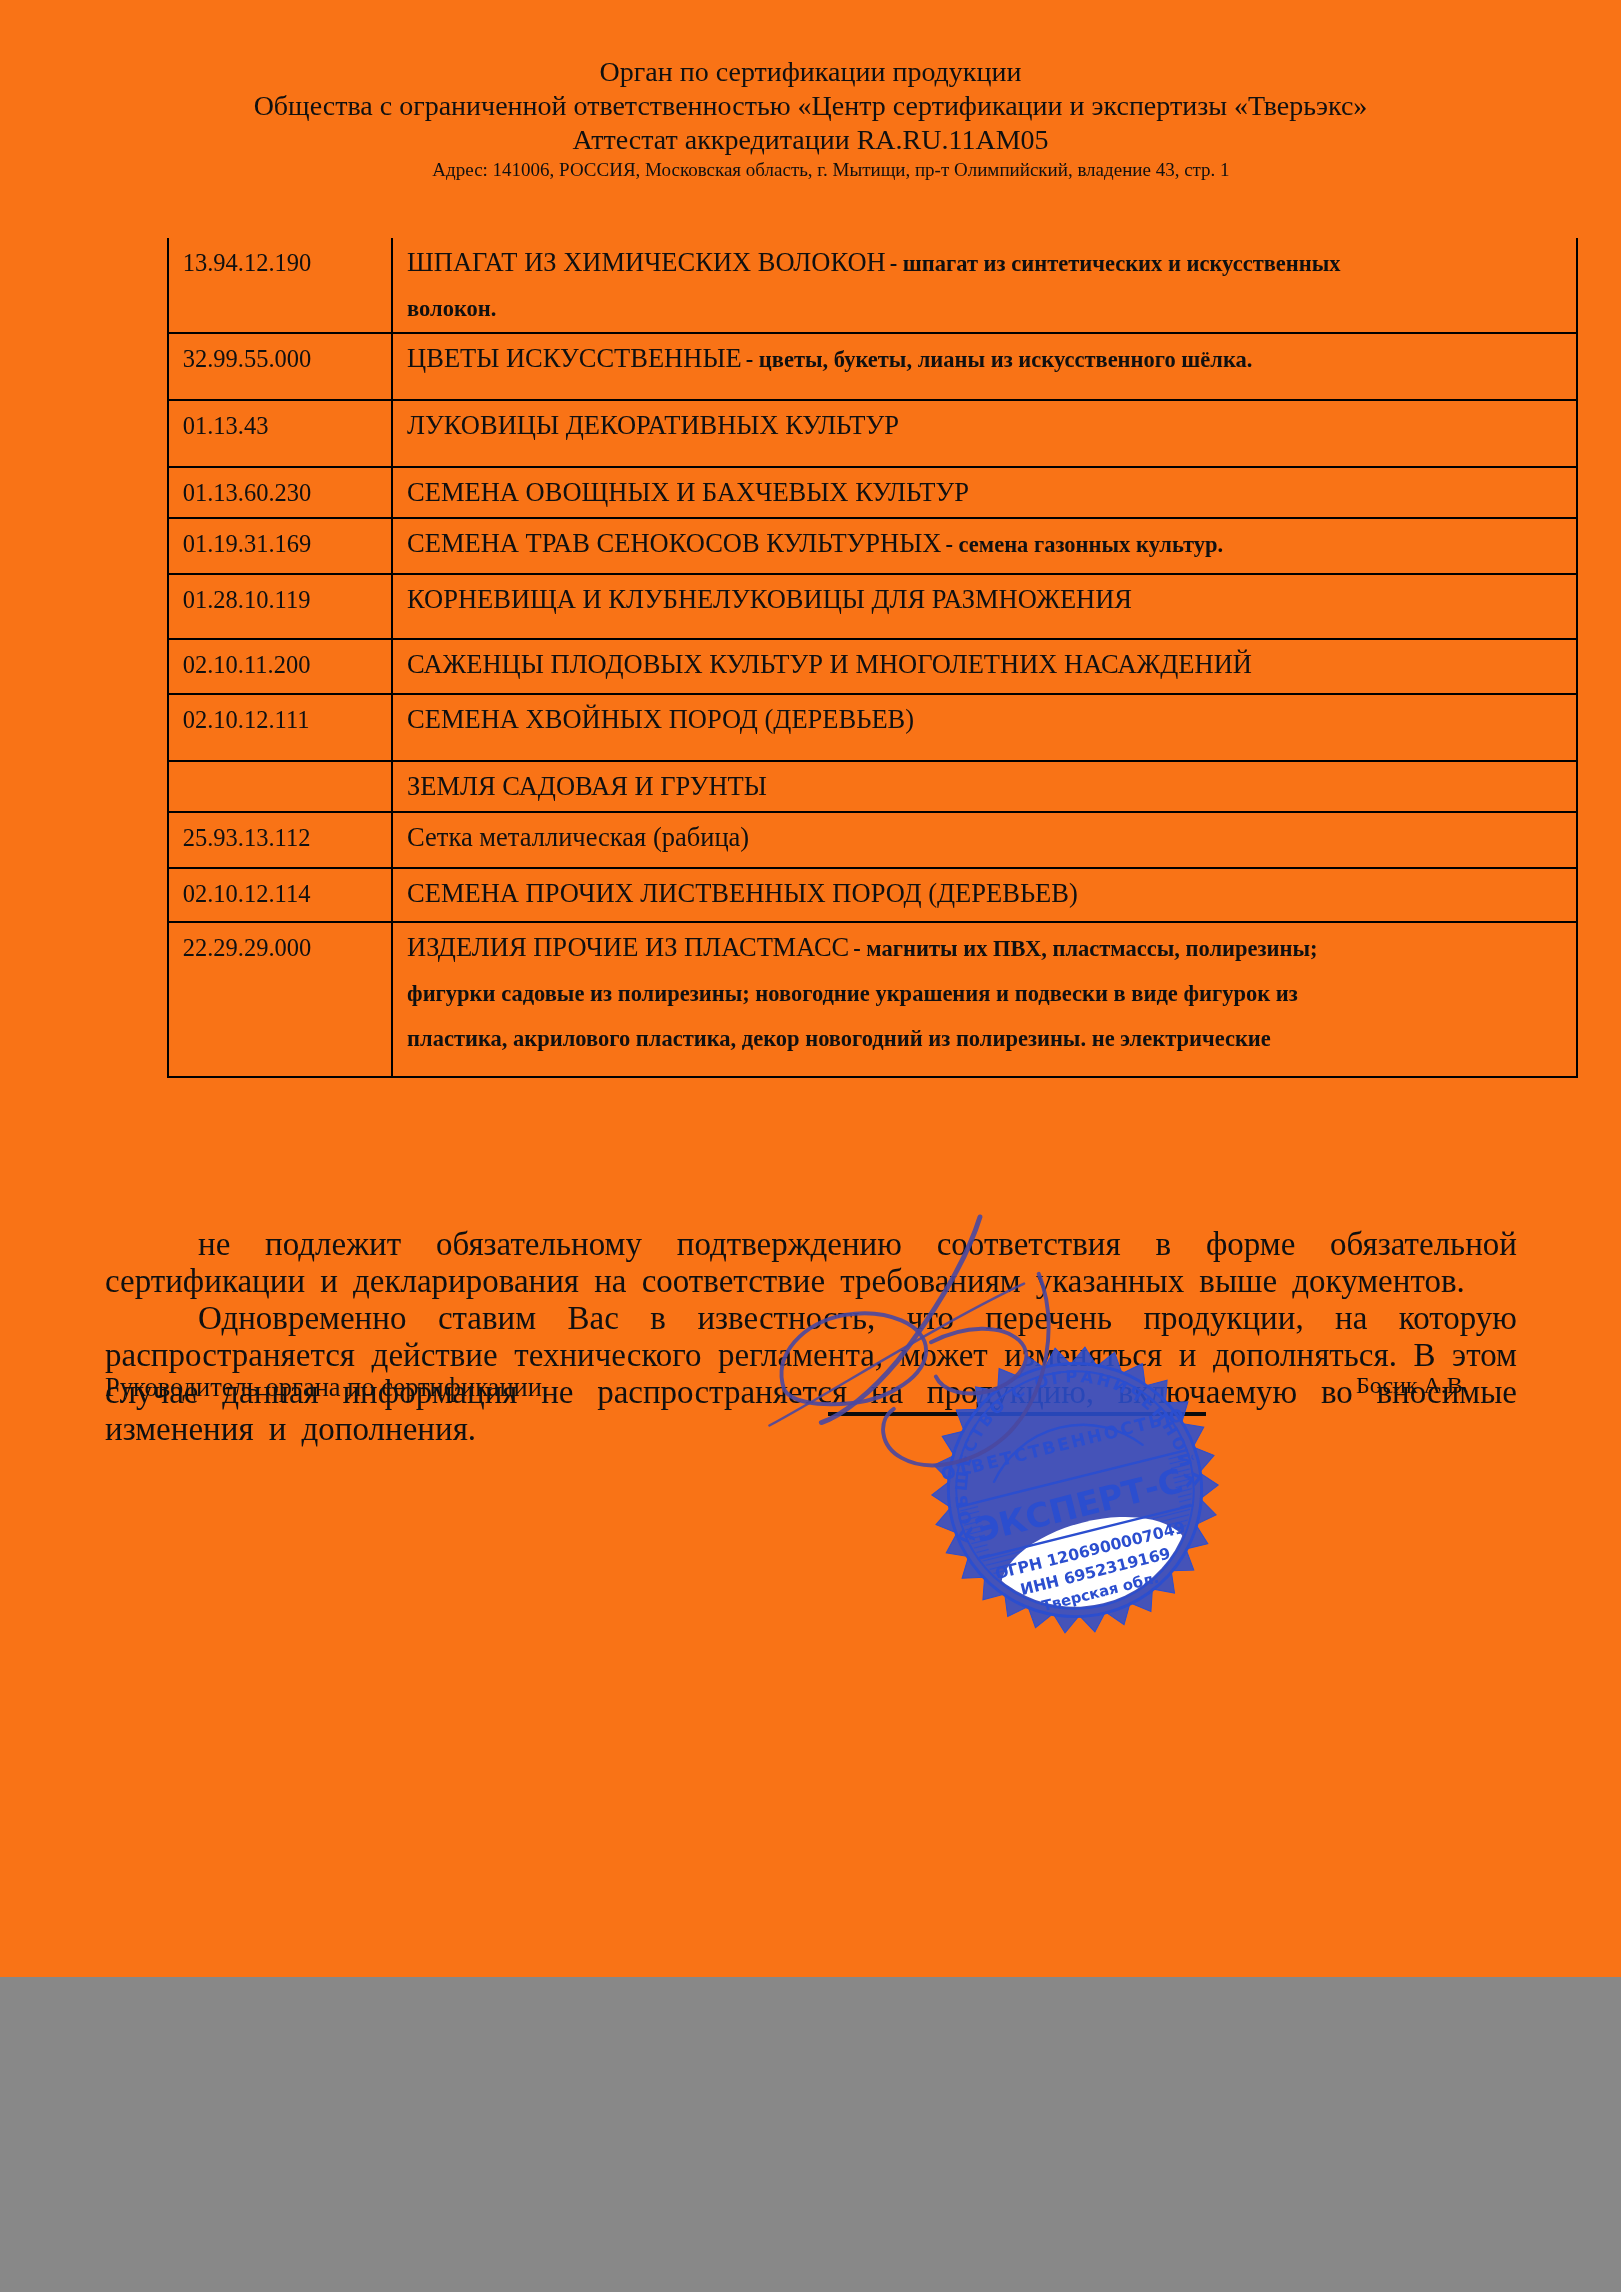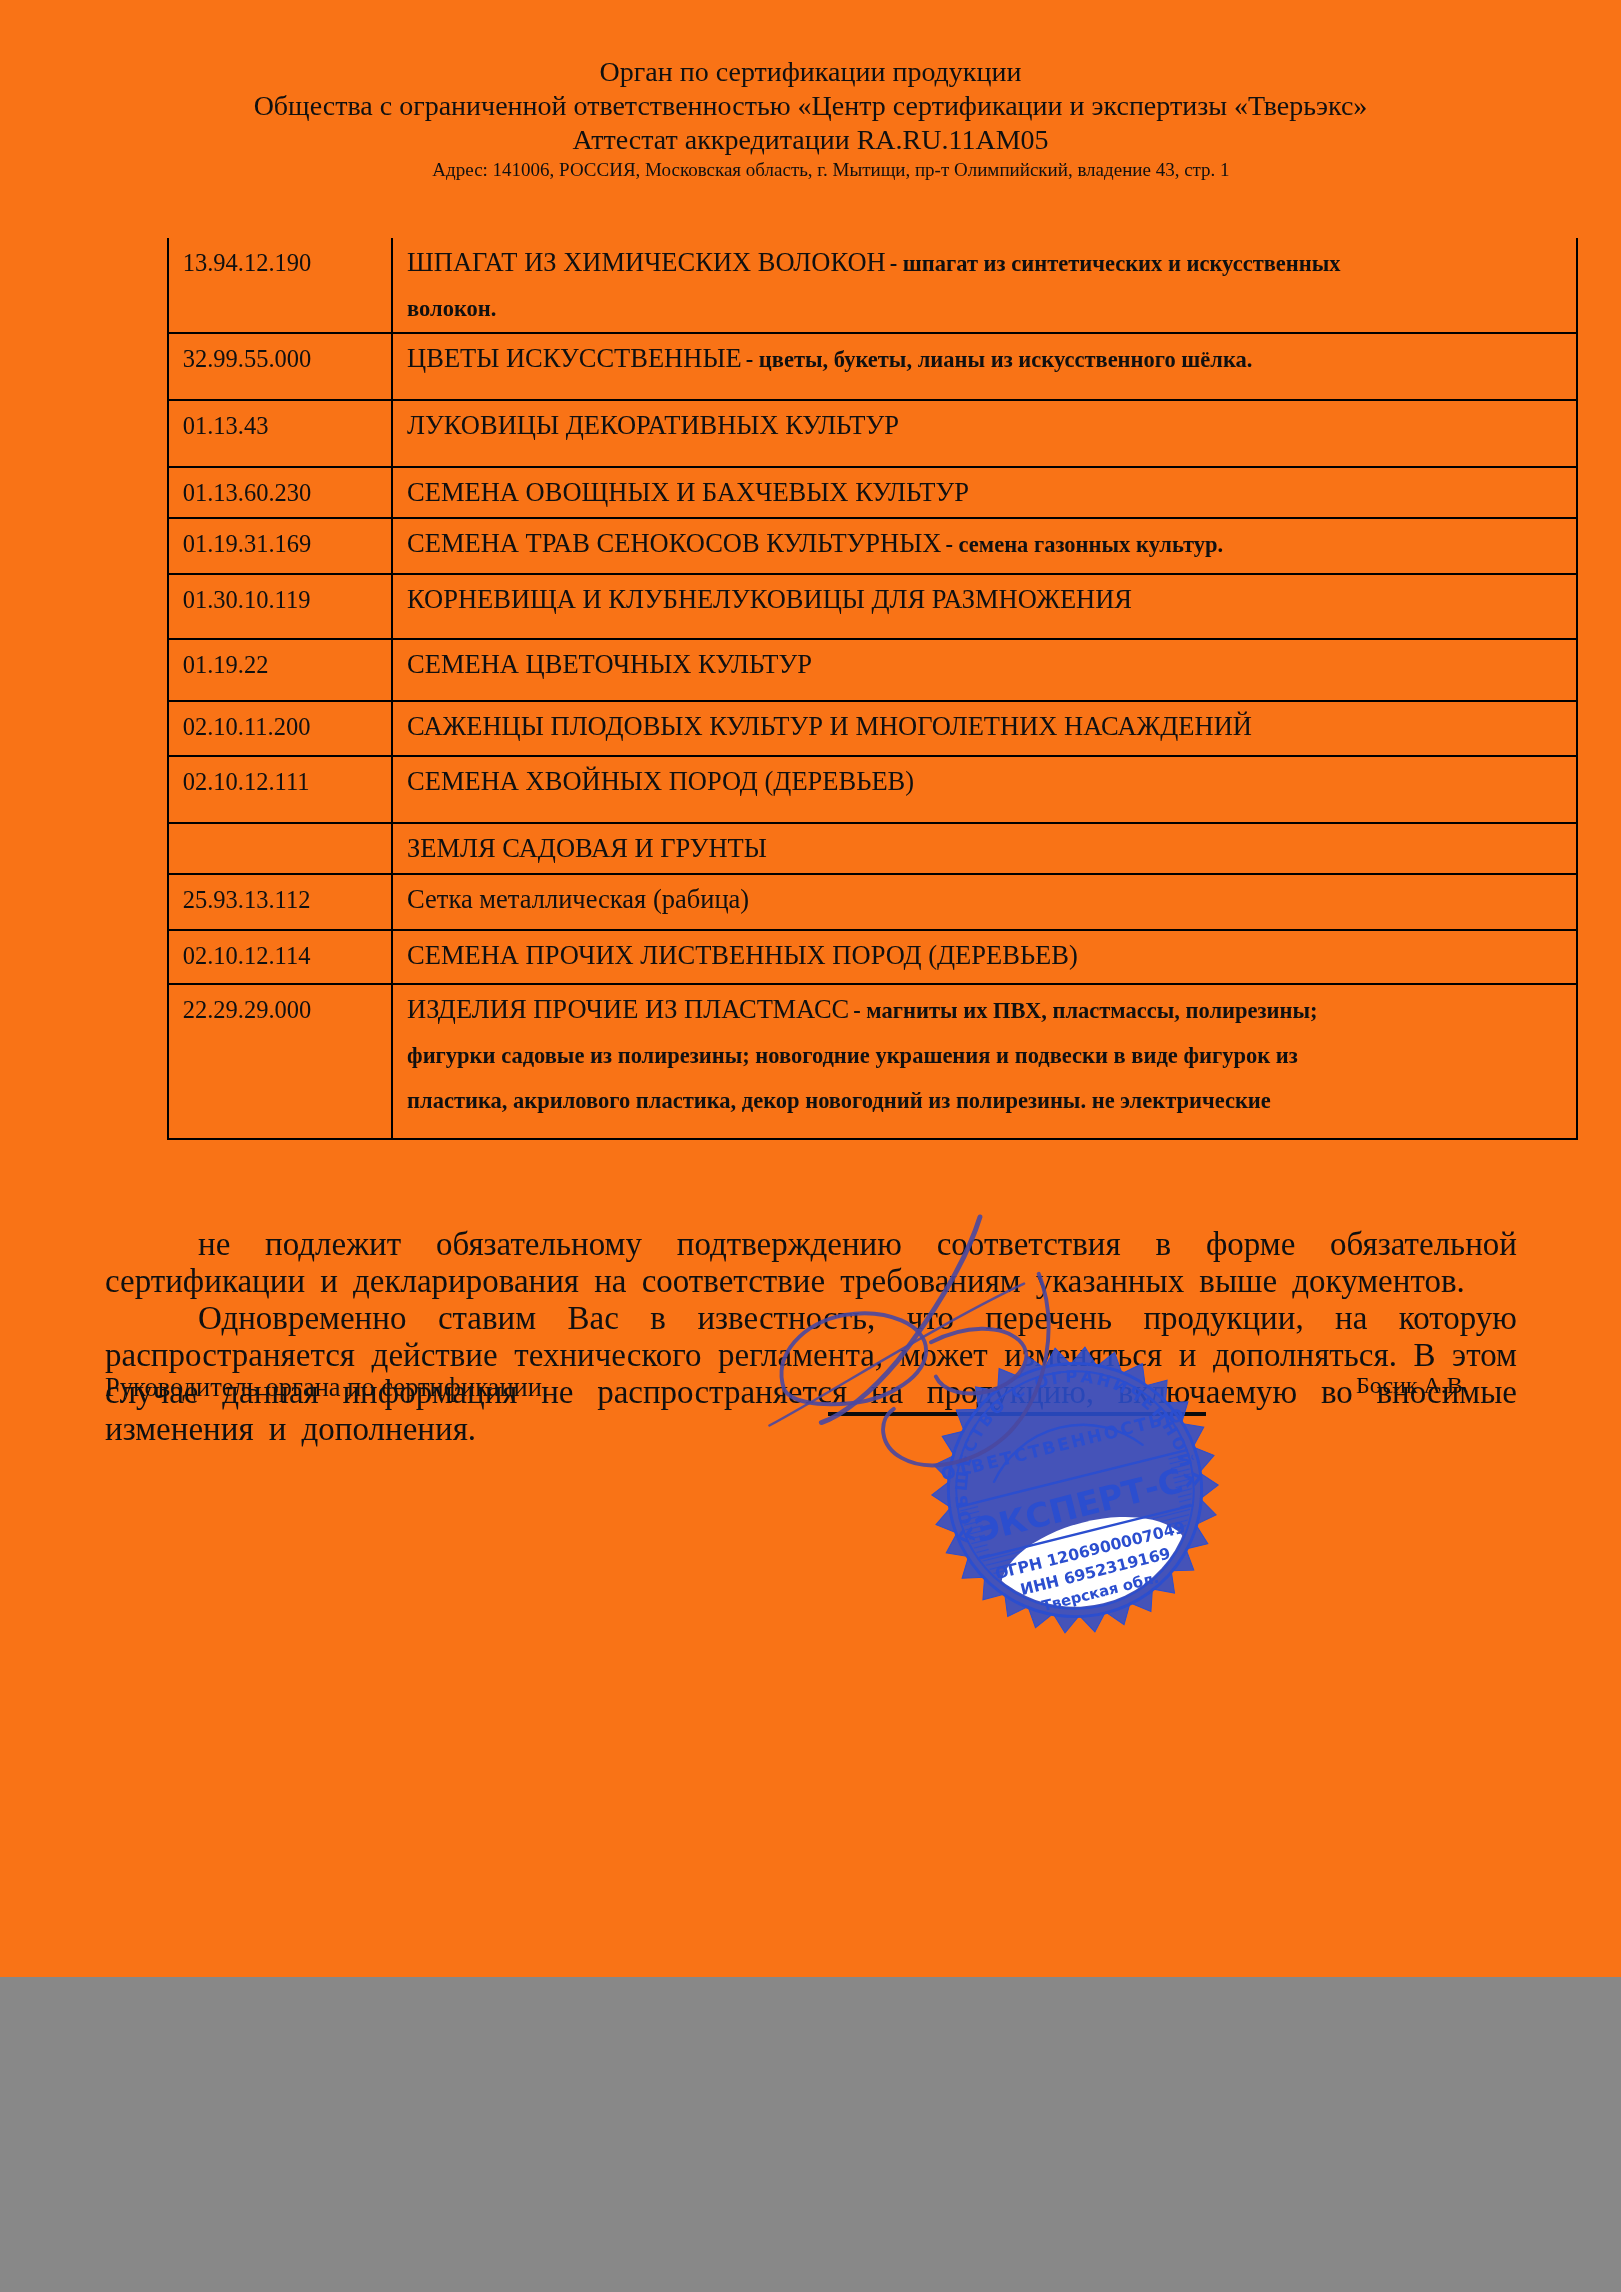--- a/index.html
+++ b/index.html
@@ -76,26 +76,22 @@
       </tr>
       <tr style="height:49px">
         <td class="code">01.13.60.230</td>
         <td class="desc"><span class="nm">СЕМЕНА ОВОЩНЫХ И БАХЧЕВЫХ КУЛЬТУР</span> <span class="dt"></span></td>
       </tr>
       <tr style="height:56px">
         <td class="code">01.19.31.169</td>
         <td class="desc"><span class="nm">СЕМЕНА ТРАВ СЕНОКОСОВ КУЛЬТУРНЫХ</span> <span class="dt">- семена газонных культур.</span></td>
       </tr>
       <tr style="height:65px">
-        <td class="code">01.30.10.119</td>
+        <td class="code">01.28.10.119</td>
         <td class="desc"><span class="nm">КОРНЕВИЩА И КЛУБНЕЛУКОВИЦЫ ДЛЯ РАЗМНОЖЕНИЯ</span> <span class="dt"></span></td>
-      </tr>
-      <tr style="height:62px">
-        <td class="code">01.19.22</td>
-        <td class="desc"><span class="nm">СЕМЕНА ЦВЕТОЧНЫХ КУЛЬТУР</span> <span class="dt"></span></td>
       </tr>
       <tr style="height:55px">
         <td class="code">02.10.11.200</td>
         <td class="desc"><span class="nm">САЖЕНЦЫ ПЛОДОВЫХ КУЛЬТУР И МНОГОЛЕТНИХ НАСАЖДЕНИЙ</span> <span class="dt"></span></td>
       </tr>
       <tr style="height:67px">
         <td class="code">02.10.12.111</td>
         <td class="desc"><span class="nm">СЕМЕНА ХВОЙНЫХ ПОРОД (ДЕРЕВЬЕВ)</span> <span class="dt"></span></td>
       </tr>
       <tr style="height:41px">

